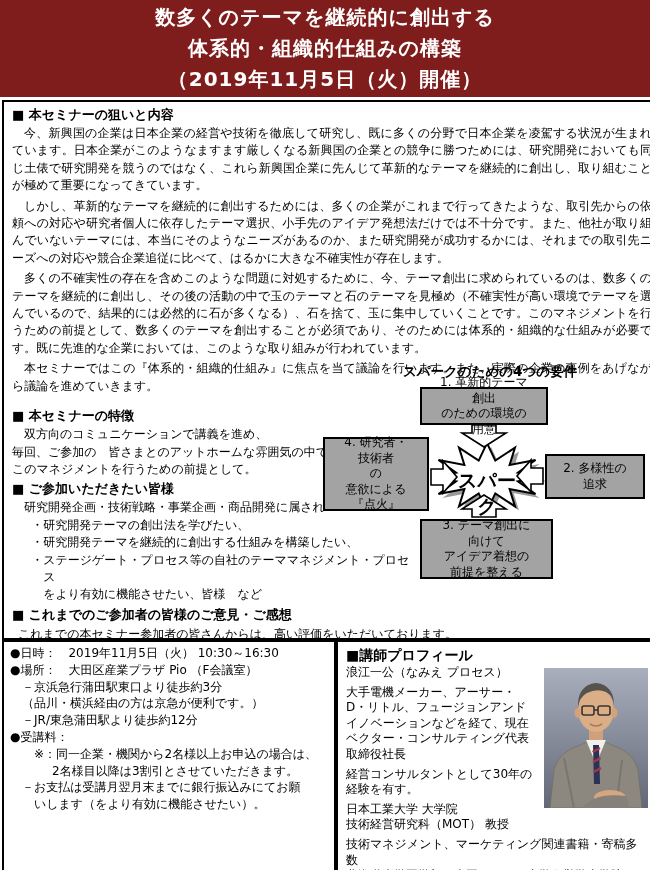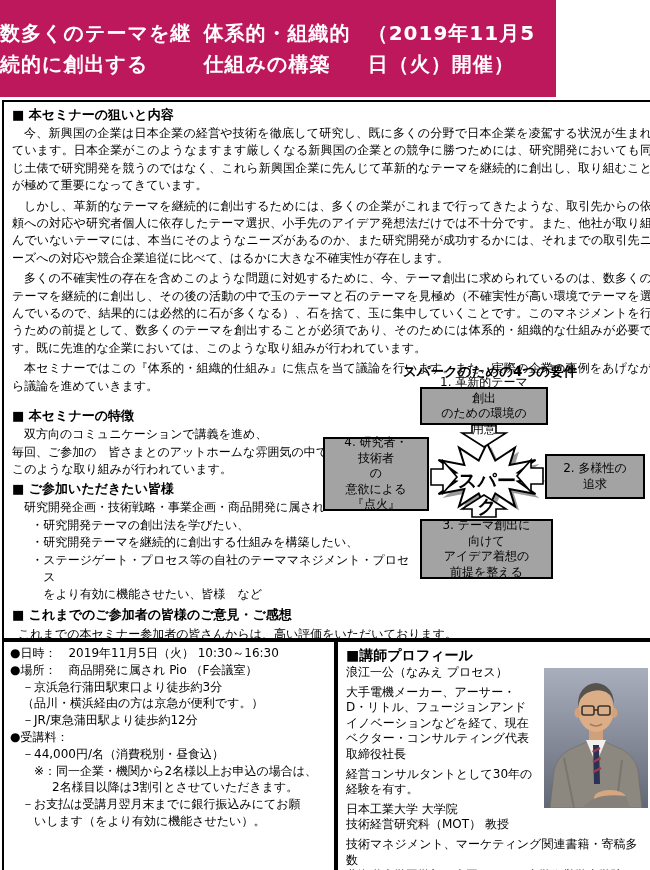--- a/index.html
+++ b/index.html
@@ -1,21 +1,21 @@
 <!DOCTYPE html>
 <html><head>
 <meta charset="utf-8">
 <style>
   html,body{margin:0;padding:0;background:#fff;}
   .page{position:relative;width:650px;height:870px;background:#fff;
         font-family:"DejaVu Sans",sans-serif;color:#000;overflow:hidden;}
 
   
-  .title-bar{position:absolute;left:0;top:0;width:556px;height:97px;background:#be185d;
-             display:flex;flex-direction:row;justify-content:center;align-items:center;}
+  .title-bar{position:absolute;left:0;top:0;width:650px;height:97px;background:#7f1d1d;
+             display:flex;flex-direction:column;justify-content:center;align-items:center;}
   .title-line{color:#fff;font-size:20px;font-weight:bold;line-height:31px;letter-spacing:1px;}
 
   
   .main-box{position:absolute;left:2px;top:100px;width:640px;height:532px;
             border:2px solid #000;padding:2px 8px;overflow:hidden;}
   .sec-head{font-size:13px;font-weight:bold;line-height:18px;margin:2px 0 1px 0;}
   .para{font-size:12px;line-height:17.4px;text-indent:1em;margin:0 0 3px 0;text-align:justify;}
   .left-col{width:402px;margin-top:12px;}
   .plain{font-size:12px;line-height:17.4px;margin:0;}
   .indent1{padding-left:1em;}
@@ -68,21 +68,21 @@
     <div class="sec-head">■ 本セミナーの狙いと内容</div>
     <p class="para">今、新興国の企業は日本企業の経営や技術を徹底して研究し、既に多くの分野で日本企業を凌駕する状況が生まれています。日本企業がこのようなますます厳しくなる新興国の企業との競争に勝つためには、研究開発においても同じ土俵で研究開発を競うのではなく、これら新興国企業に先んじて革新的なテーマを継続的に創出し、取り組むことが極めて重要になってきています。</p>
     <p class="para">しかし、革新的なテーマを継続的に創出するためには、多くの企業がこれまで行ってきたような、取引先からの依頼への対応や研究者個人に依存したテーマ選択、小手先のアイデア発想法だけでは不十分です。また、他社が取り組んでいないテーマには、本当にそのようなニーズがあるのか、また研究開発が成功するかには、それまでの取引先ニーズへの対応や競合企業追従に比べて、はるかに大きな不確実性が存在します。</p>
     <p class="para">多くの不確実性の存在を含めこのような問題に対処するために、今、テーマ創出に求められているのは、数多くのテーマを継続的に創出し、その後の活動の中で玉のテーマと石のテーマを見極め（不確実性が高い環境でテーマを選んでいるので、結果的には必然的に石が多くなる）、石を捨て、玉に集中していくことです。このマネジメントを行うための前提として、数多くのテーマを創出することが必須であり、そのためには体系的・組織的な仕組みが必要です。既に先進的な企業においては、このような取り組みが行われています。</p>
     <p class="para">本セミナーではこの『体系的・組織的仕組み』に焦点を当て議論を行います。また、実際の企業の事例をあげながら議論を進めていきます。</p>
 
     <div class="left-col">
       <div class="sec-head">■ 本セミナーの特徴</div>
       <p class="plain indent1">双方向のコミュニケーションで講義を進め、</p>
       <p class="plain">毎回、ご参加の　皆さまとのアットホームな雰囲気の中で、</p>
-      <p class="plain">このような取り組みが行われています。</p>
+      <p class="plain">このマネジメントを行うための前提として。</p>
 
       <div class="sec-head">■ ご参加いただきたい皆様</div>
       <p class="plain indent1">研究開発企画・技術戦略・事業企画・商品開発に属され：</p>
       <p class="bullet">・研究開発テーマの創出法を学びたい、</p>
       <p class="bullet">・研究開発テーマを継続的に創出する仕組みを構築したい、</p>
       <p class="bullet">・ステージゲート・プロセス等の自社のテーママネジメント・プロセス
 をより有効に機能させたい、皆様　など</p>
     </div>
 
     <div class="sec-head">■ これまでのご参加者の皆様のご意見・ご感想</div>
@@ -112,26 +112,25 @@
 前提を整える</div>
       <div class="dg-box dg-box4">4. 研究者・技術者
 の
 意欲による『点火』</div>
       <div class="dg-center">スパーク</div>
     </div>
   </div>
 
   <div class="req-box">
     <p class="req-line">●日時：　2019年11月5日（火） 10:30～16:30</p>
-    <p class="req-line">●場所：　商品開発に属され Pio （F会議室）</p>
+    <p class="req-line">●場所：　大田区産業プラザ Pio （F会議室）</p>
     <p class="req-line req-l1">－京浜急行蒲田駅東口より徒歩約3分</p>
     <p class="req-line req-l2">（品川・横浜経由の方は京急が便利です。）</p>
     <p class="req-line req-l1">－JR/東急蒲田駅より徒歩約12分</p>
     <p class="req-line">●受講料：</p>
-    <p class="req-line req-l1">－44,000円/名（消費税別・昼食込）</p>
     <p class="req-line req-l3">※：同一企業・機関から2名様以上お申込の場合は、
 2名様目以降は3割引とさせていただきます。</p>
     <p class="req-line req-l2">－お支払は受講月翌月末までに銀行振込みにてお願
 いします（をより有効に機能させたい）。</p>
   </div>
 
   <div class="prof-box">
     <div class="box-head">■講師プロフィール</div>
     <div class="prof-left">
       <p class="prof-line">浪江一公（なみえ プロセス）</p>

